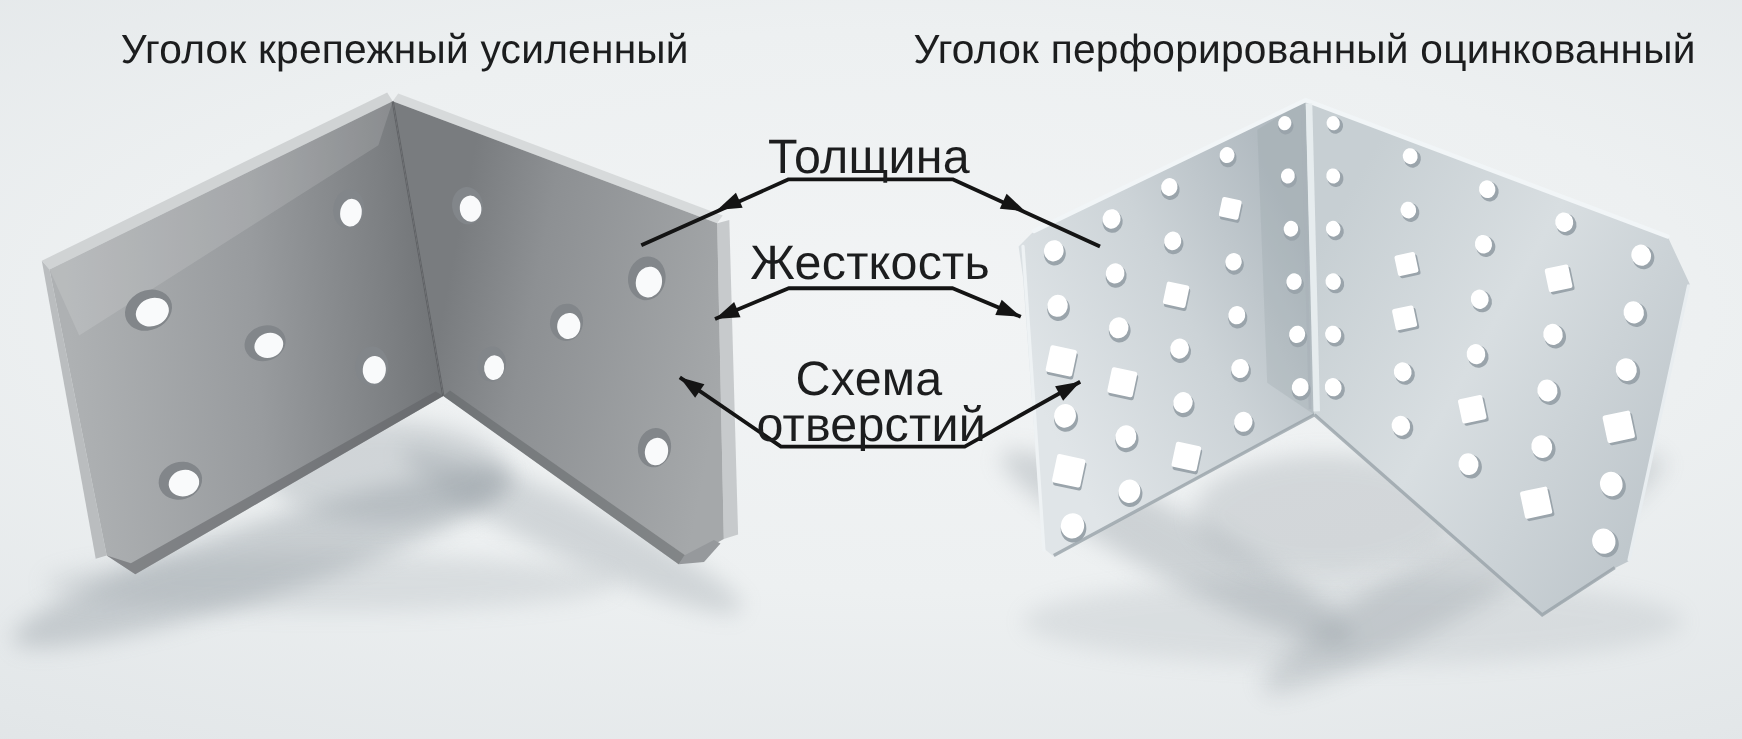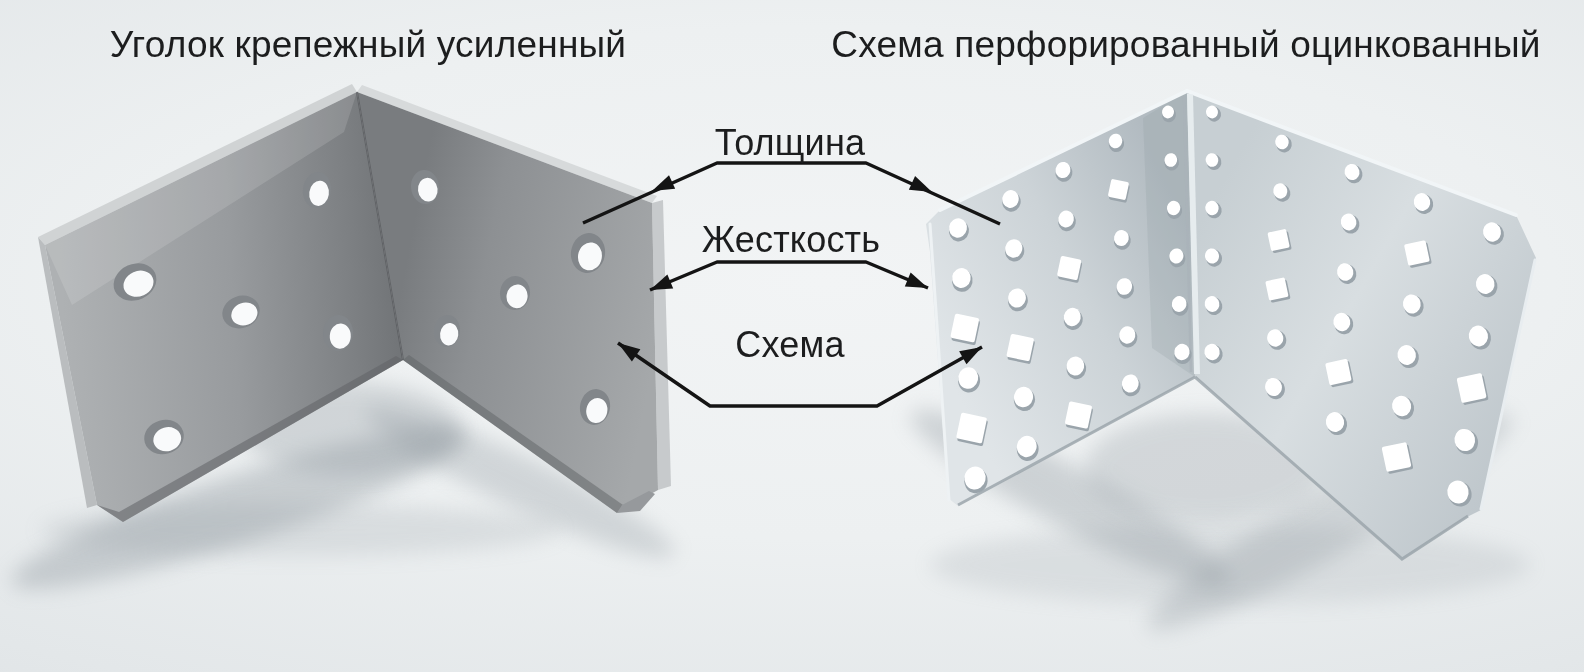--- a/index.html
+++ b/index.html
@@ -4,21 +4,21 @@
 <style>
   html,body{margin:0;padding:0;background:#cfd3d6;}
   .stage{
     position:relative;width:1584px;height:672px;overflow:hidden;
     background:radial-gradient(115% 95% at 52% 42%, #f2f4f5 0%, #edf0f1 40%, #e3e7e9 72%, #d9dde0 100%);
     font-family:"Liberation Sans", sans-serif;color:#1c1d1e;
   }
   .scene-svg{position:absolute;left:0;top:0;width:100%;height:100%;}
   .label{
     position:absolute;transform:translate(-50%,-50%);
-    white-space:nowrap;font-size:36px;font-weight:normal;color:#1c1d1e;
+    white-space:nowrap;font-size:44px;font-weight:normal;color:#1c1d1e;
     letter-spacing:0.2px;
   }
   .title{font-size:37px;}
 </style>
 </head>
 <body>
 
 <div class="stage">
 
   <svg class="scene-svg" viewBox="0 0 1584 672">
@@ -266,17 +266,18 @@
         <polygon points="0,0 -22,-7.5 -22,7.5" transform="translate(932,192) rotate(24.5)"></polygon>
         <polygon points="0,0 -22,-7.5 -22,7.5" transform="translate(650,290) rotate(157.3)"></polygon>
         <polygon points="0,0 -22,-7.5 -22,7.5" transform="translate(928,288) rotate(22.8)"></polygon>
         <polygon points="0,0 -22,-7.5 -22,7.5" transform="translate(618,343) rotate(-145.6)"></polygon>
         <polygon points="0,0 -22,-7.5 -22,7.5" transform="translate(982,347) rotate(-29.3)"></polygon>
       </g>
     </g>
   </svg>
 
   <div class="label title" style="left:368px;top:45px">Уголок крепежный усиленный</div>
-  <div class="label title" style="left:1186px;top:45px">Схема перфорированный оцинкованный</div>
+  <div class="label title" style="left:1186px;top:45px">Уголок перфорированный оцинкованный</div>
   <div class="label" style="left:790px;top:143px">Толщина</div>
   <div class="label" style="left:790px;top:345px">Схема</div>
   <div class="label" style="left:791px;top:240px">Жесткость</div>
+  <div class="label" style="left:792px;top:387px">отверстий</div>
 </div>
 
 </body></html>

